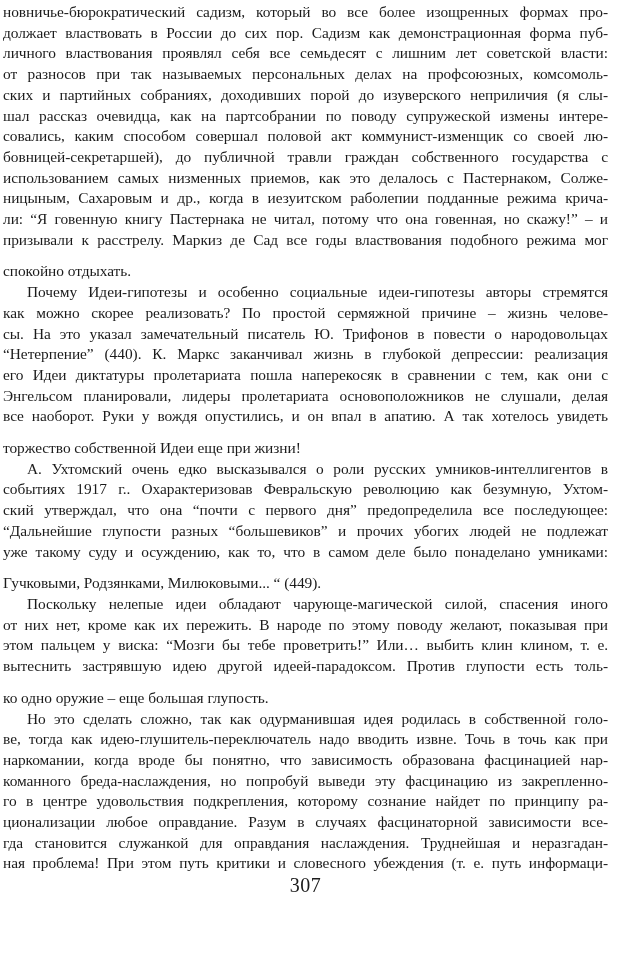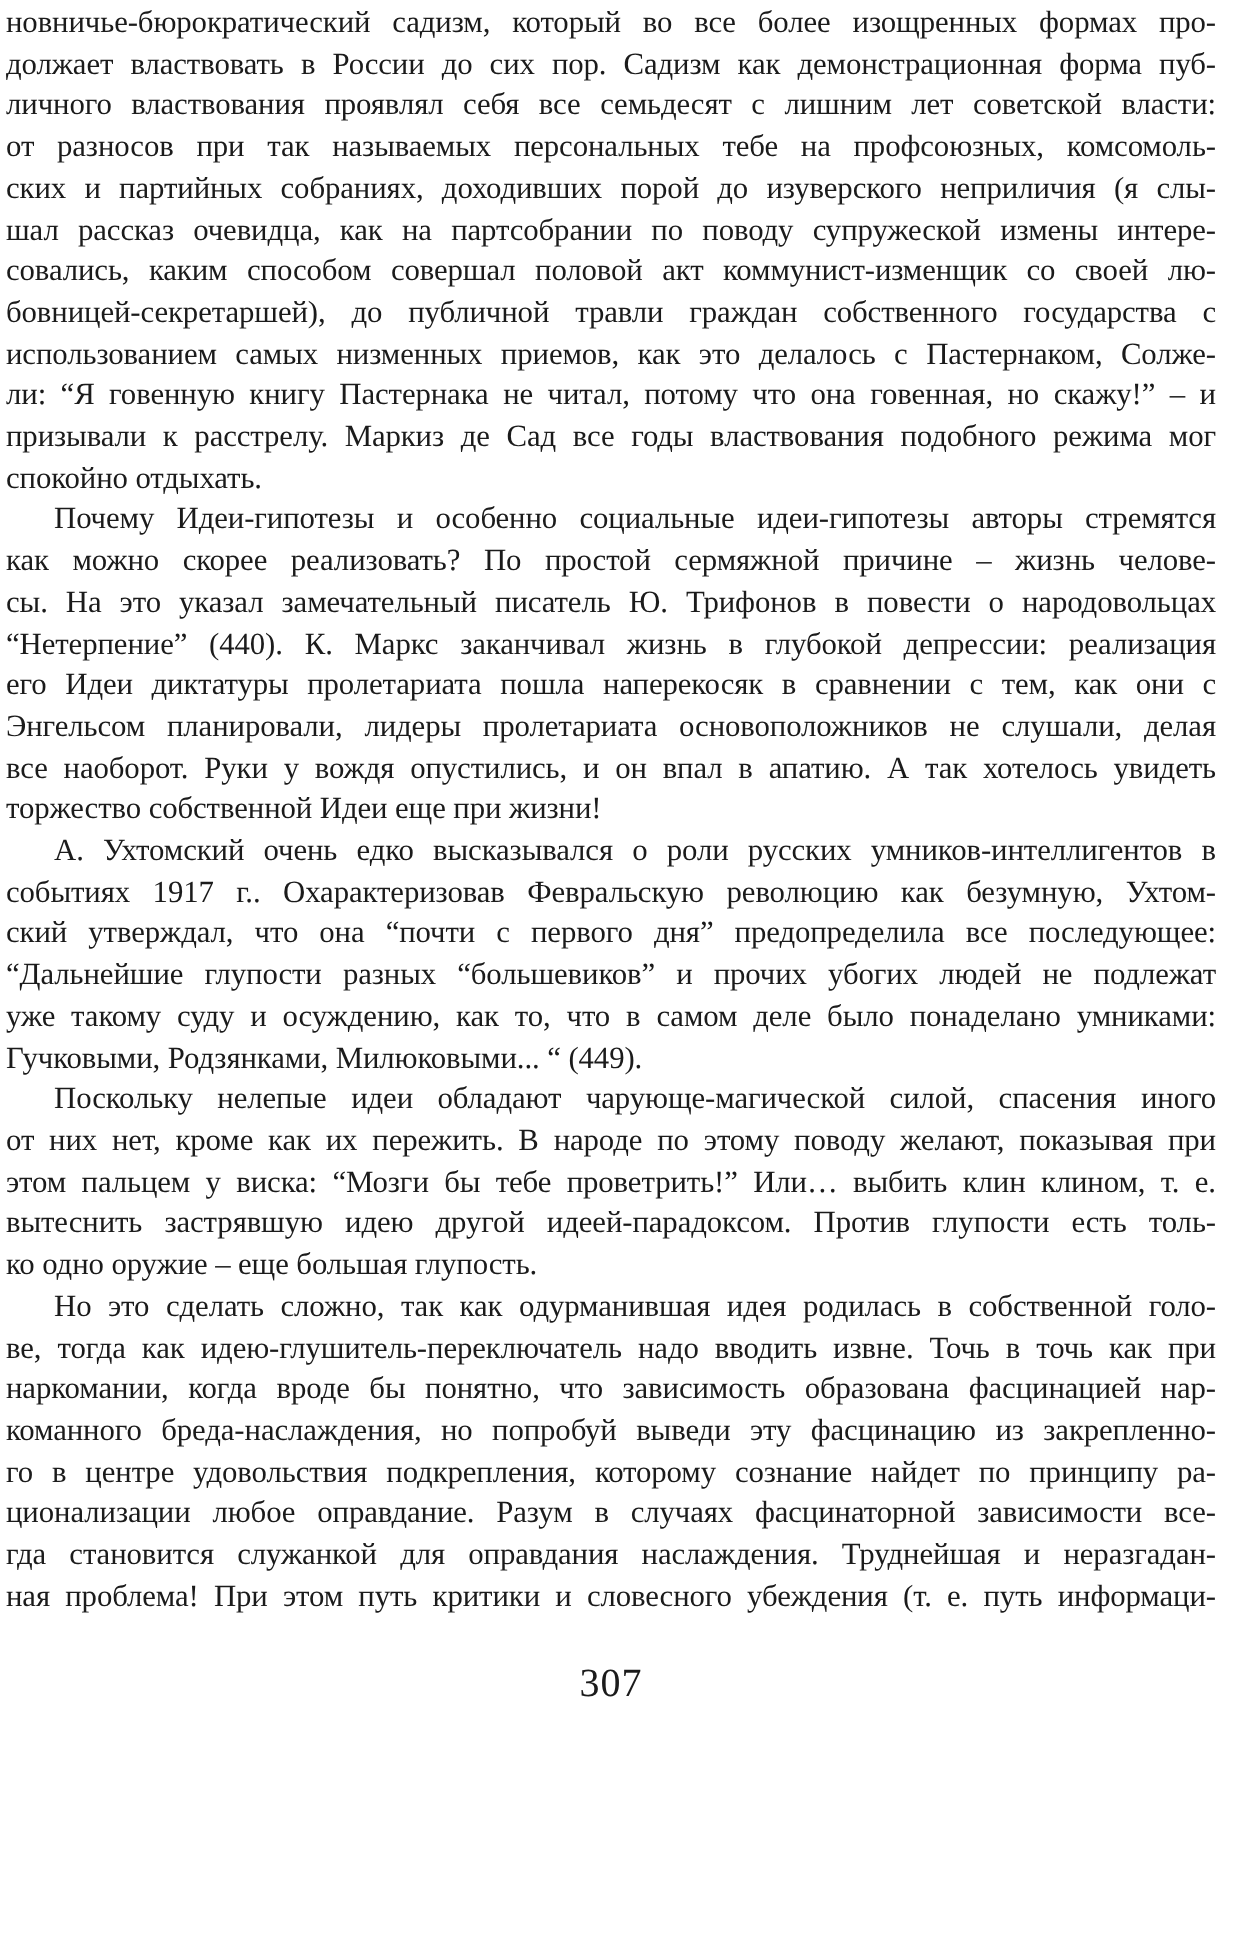--- a/index.html
+++ b/index.html
@@ -23,49 +23,50 @@
   .line {
     font-size: 15.4px;
     line-height: 20.7px;
     text-align: justify;
     text-align-last: justify;
     letter-spacing: -0.05px;
   }
   .line.lastline {
     text-align: center;
     text-align-last: left;
+    margin-top: 11px;
   }
   .line.indent {
     text-indent: 24px;
   }
   .footer {
-    margin-top: 22px;
     text-align: center;
   }
   .page-number {
     font-size: 20px;
     letter-spacing: 0.5px;
     color: #1b1b1b;
   }
 </style>
 </head>
 <body>
 
 <main class="page">
   <div id="text-container">
       <div class="para">
         <div class="line">новничье-бюрократический садизм, который во все более изощренных формах про-</div>
         <div class="line">должает властвовать в России до сих пор. Садизм как демонстрационная форма пуб-</div>
         <div class="line">личного властвования проявлял себя все семьдесят с лишним  лет советской власти:</div>
-        <div class="line">от разносов при так называемых персональных тебе  на профсоюзных, комсомоль-</div>
+        <div class="line">от разносов при так называемых персональных делах  на профсоюзных, комсомоль-</div>
         <div class="line">ских и партийных собраниях, доходивших порой до изуверского неприличия (я слы-</div>
         <div class="line">шал рассказ очевидца, как на партсобрании по поводу супружеской измены интере-</div>
         <div class="line">совались, каким способом совершал половой акт коммунист-изменщик со своей лю-</div>
         <div class="line">бовницей-секретаршей), до публичной травли граждан собственного государства с</div>
         <div class="line">использованием самых низменных приемов, как это делалось с Пастернаком, Солже-</div>
+        <div class="line">ницыным, Сахаровым и др., когда в иезуитском раболепии подданные режима крича-</div>
         <div class="line">ли: “Я говенную книгу Пастернака не читал, потому что она говенная, но скажу!” – и</div>
         <div class="line">призывали к расстрелу. Маркиз де Сад все годы властвования подобного режима мог</div>
         <div class="line lastline">спокойно отдыхать.</div>
       </div>
       <div class="para">
         <div class="line indent">Почему Идеи-гипотезы и особенно социальные идеи-гипотезы авторы стремятся</div>
         <div class="line">как можно скорее реализовать? По простой сермяжной причине – жизнь челове-</div>
         <div class="line">сы. На это указал замечательный писатель Ю. Трифонов в повести о народовольцах</div>
         <div class="line">“Нетерпение” (440).  К. Маркс заканчивал жизнь в глубокой депрессии: реализация</div>
         <div class="line">его Идеи диктатуры пролетариата пошла наперекосяк в сравнении с тем, как они с</div>

